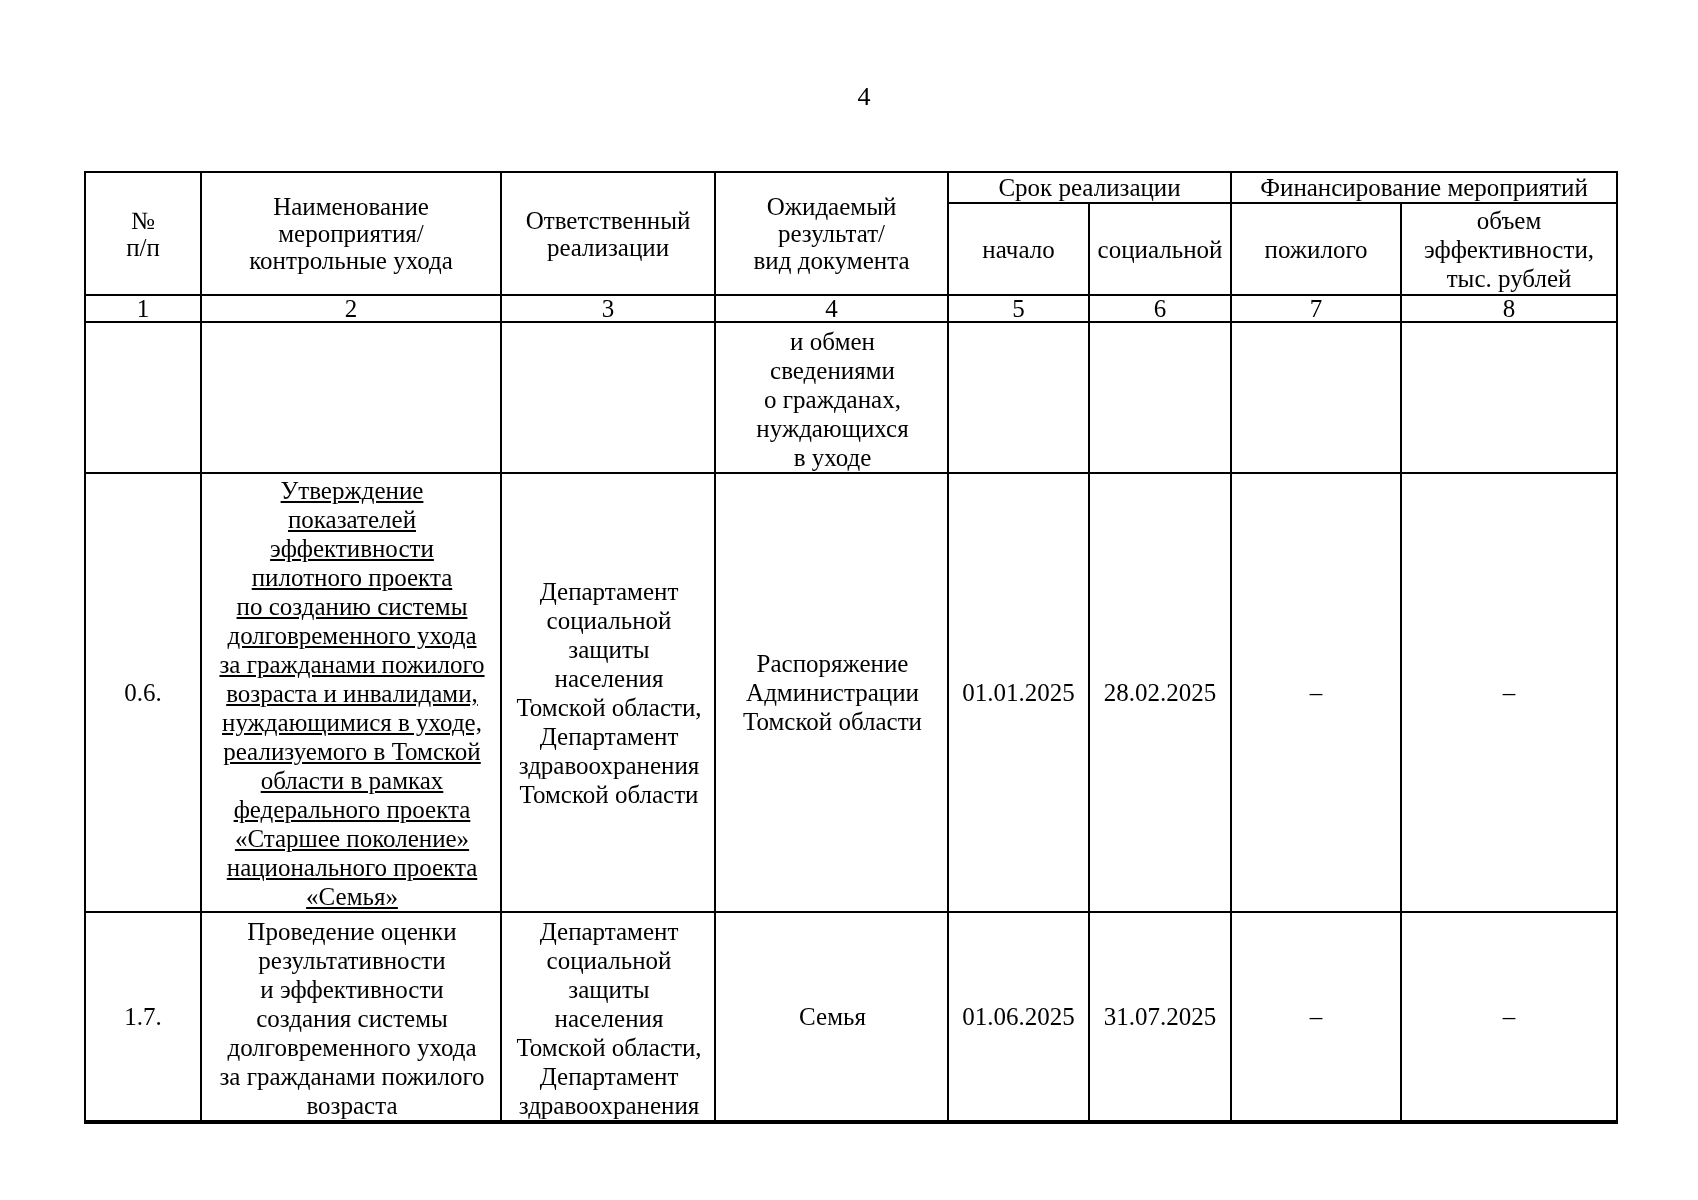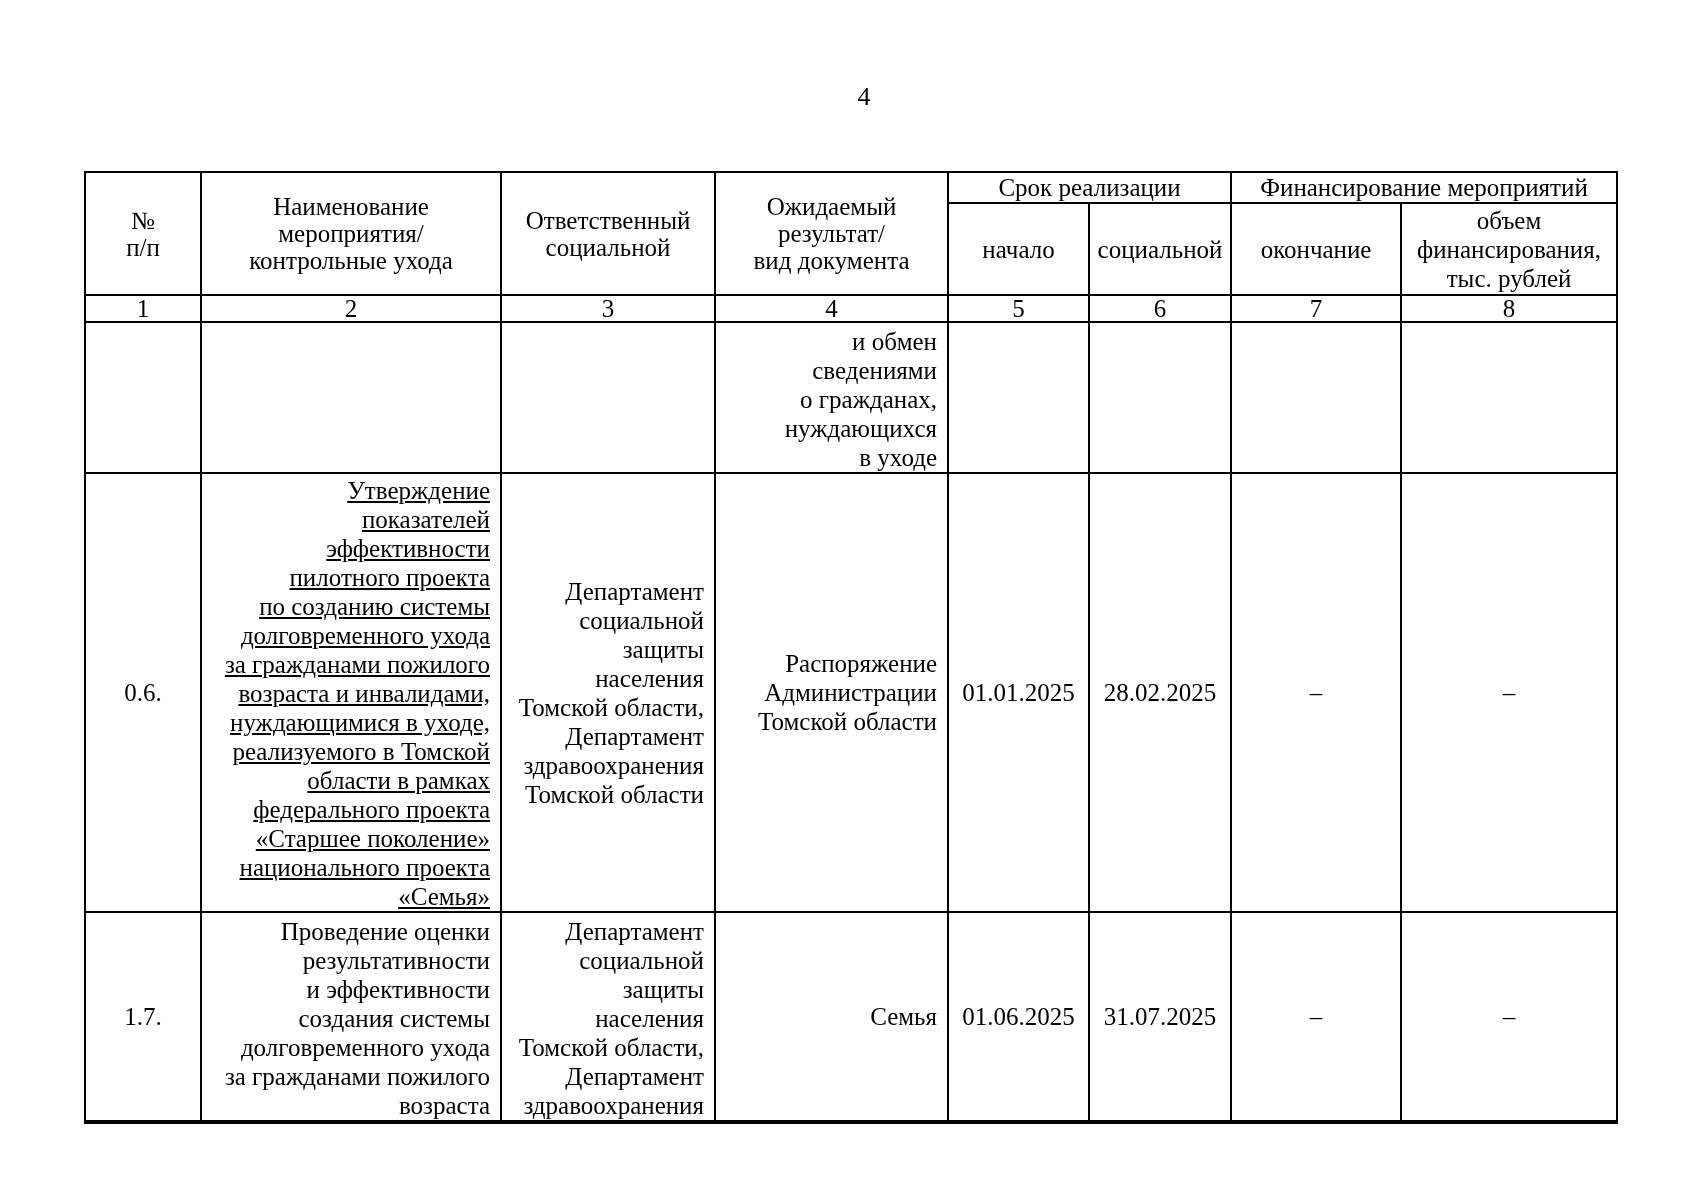--- a/index.html
+++ b/index.html
@@ -38,21 +38,21 @@
     line-height: 29px;
   }
   table.doc-table td {
     border: 2px solid #000;
     padding: 0;
     overflow: hidden;
     word-wrap: break-word;
   }
   .pre { white-space: pre-line; }
   .ta-c { text-align: center; }
-  .ta-l { text-align: right; padding-left: 12px !important; padding-right: 10px !important; margin-left: 13px; }
+  .ta-l { text-align: center; padding-left: 12px !important; padding-right: 10px !important; margin-left: 13px; }
   .va-t { vertical-align: top; }
   .va-m { vertical-align: middle; }
   tr.r-group  { height: 31px; }
   tr.r-sub    { height: 92px; }
   tr.r-nums   { height: 27px; }
   tr.r-cont   { height: 146px; }
   tr.r-16     { height: 433px; }
   tr.r-17     { height: 205px; }
   tr.r-group td { line-height: 27px; }
   tr.r-nums td  { line-height: 25px; }
@@ -79,34 +79,34 @@
     </colgroup>
 
     <tbody>
         <tr class="r-group">
       <td rowspan="2" class="ta-c va-m pre">№
 п/п</td>
       <td rowspan="2" class="ta-c va-m pre">Наименование
 мероприятия/
 контрольные ухода</td>
       <td rowspan="2" class="ta-c va-m pre">Ответственный
-социальной</td>
+реализации</td>
       <td rowspan="2" class="ta-c va-m pre">Ожидаемый
 результат/
 вид документа</td>
       <td colspan="2" class="ta-c va-m">Срок реализации</td>
       <td colspan="2" class="ta-c va-m">Финансирование мероприятий</td>
     </tr>
 
     <tr class="r-sub">
       <td class="ta-c va-m">начало</td>
       <td class="ta-c va-m">социальной</td>
-      <td class="ta-c va-m">окончание</td>
+      <td class="ta-c va-m">пожилого</td>
       <td class="ta-c va-m pre">объем
-финансирования,
+эффективности,
 тыс. рублей</td>
     </tr>
 
     <tr class="r-nums">
       <td class="ta-c va-m">1</td>
       <td class="ta-c va-m">2</td>
       <td class="ta-c va-m">3</td>
       <td class="ta-c va-m">4</td>
       <td class="ta-c va-m">5</td>
       <td class="ta-c va-m">6</td>

